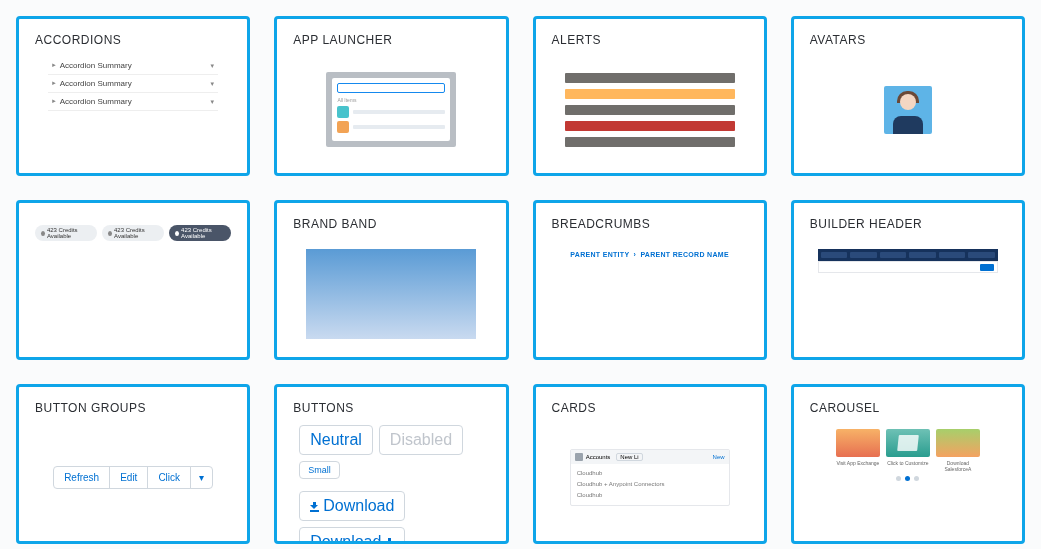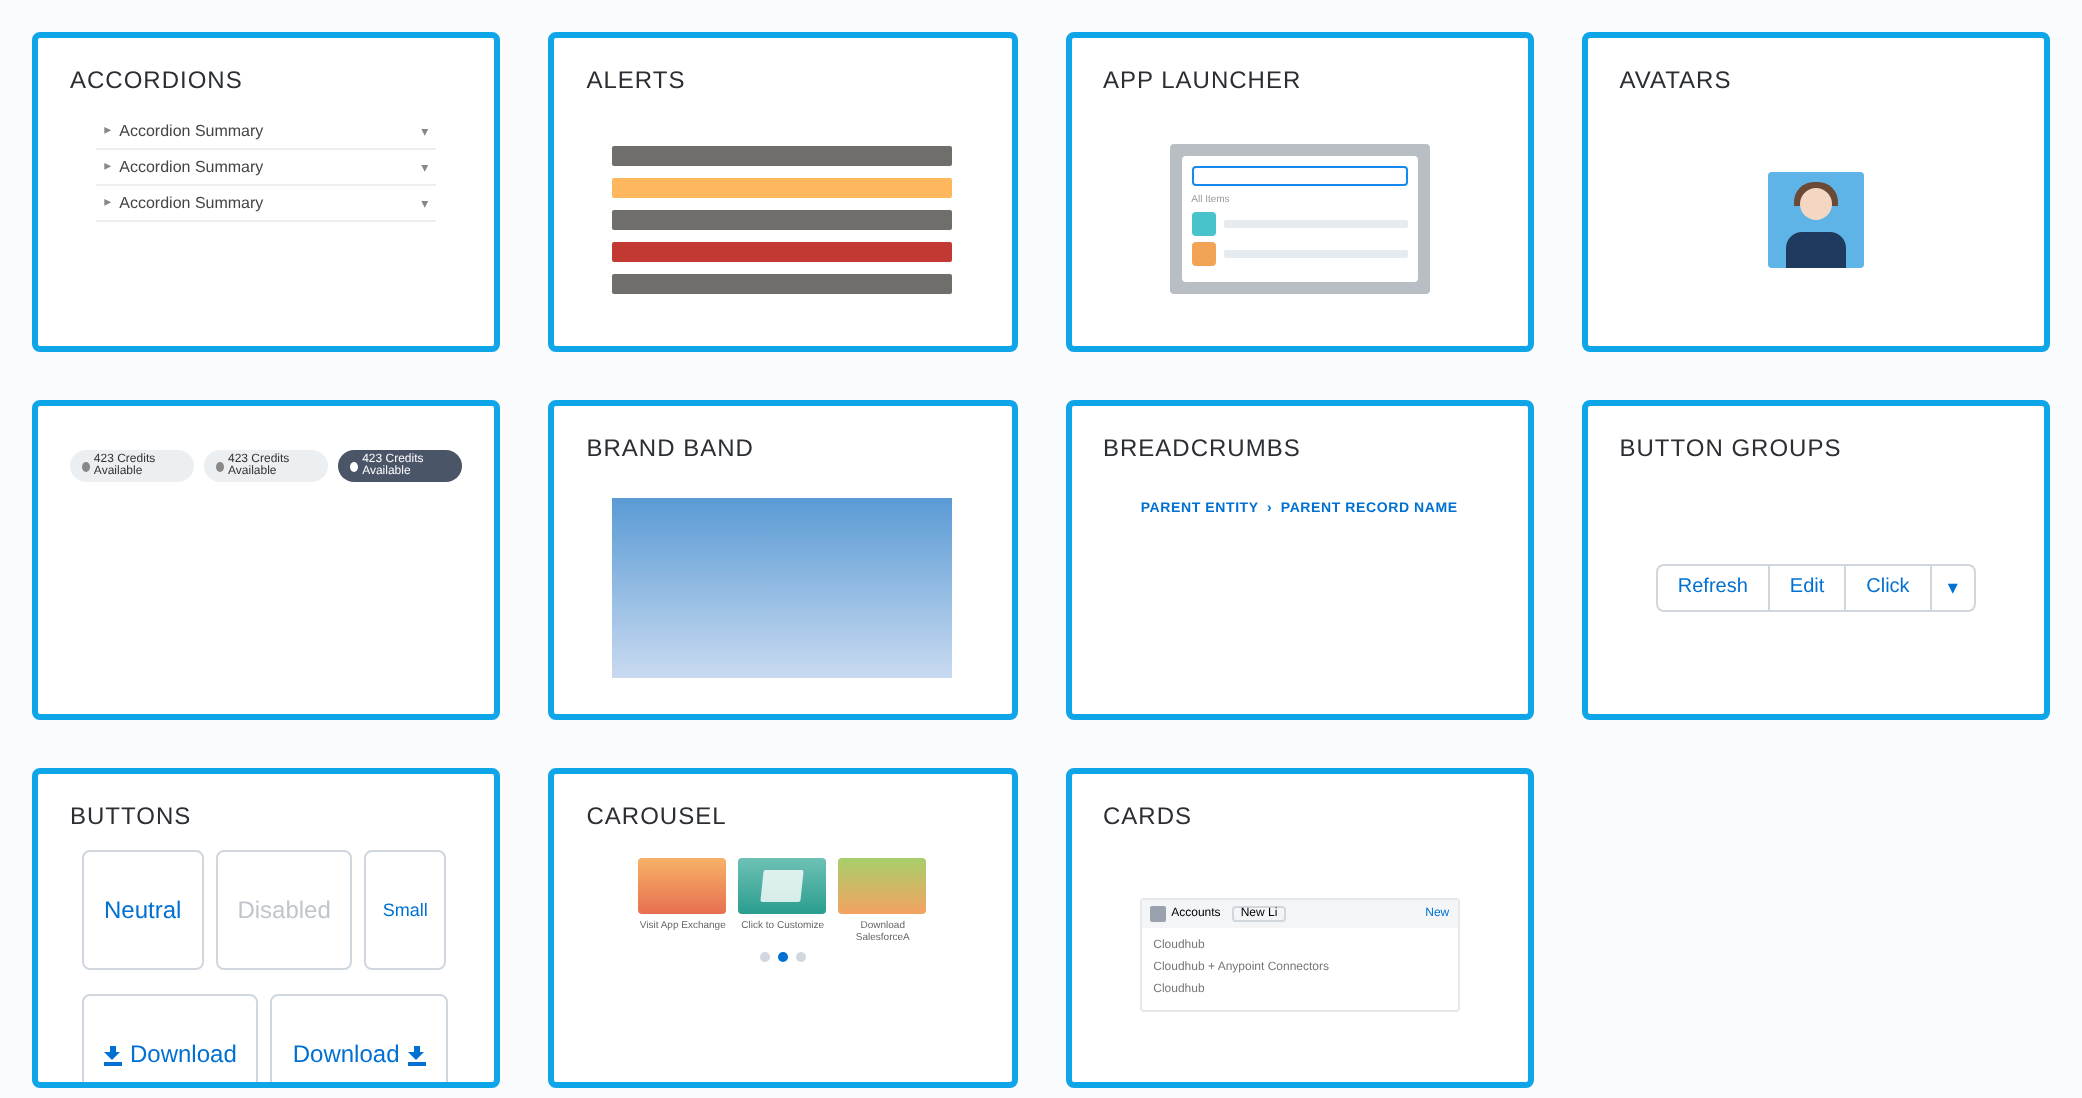--- a/index.html
+++ b/index.html
@@ -94,21 +94,21 @@
   .bh-bot{background:#fff;border:1px solid #e5e7eb;height:12px;display:flex;align-items:center;justify-content:flex-end;padding:0 3px;}
   .bh-btn{width:14px;height:7px;background:#0070d2;border-radius:1px;}
   
   .bg-row{display:flex;justify-content:center;gap:0;}
   .bg-btn{border:1px solid #d0d7de;background:#fff;font-size:10px;color:#0070d2;padding:5px 10px;margin-left:-1px;}
   .bg-btn:first-child{border-radius:4px 0 0 4px;margin-left:0;}
   .bg-btn:last-child{border-radius:0 4px 4px 0;}
   .bg-caret{padding:5px 8px;}
   
   .btns{display:flex;flex-wrap:wrap;gap:6px;justify-content:flex-start;padding-left:6px;}
-  .bt{border:1px solid #d0d7de;background:#fff;font-size:12px;color:#0070d2;padding:22px 10px;border-radius:4px;display:inline-flex;align-items:center;gap:4px;}
+  .bt{border:1px solid #d0d7de;background:#fff;font-size:16px;color:#0070d2;padding:5px 10px;border-radius:4px;display:inline-flex;align-items:center;gap:4px;}
   .bt.disabled{color:#c0c5cc;}
   .bt.sm{font-size:9px;padding:3px 8px;}
   .dl-icon{width:9px;height:9px;display:inline-block;position:relative;}
   .dl-icon::before{content:"";position:absolute;left:3px;top:0;width:3px;height:5px;background:#0070d2;}
   .dl-icon::after{content:"";position:absolute;left:0;top:3px;border-left:4.5px solid transparent;border-right:4.5px solid transparent;border-top:4px solid #0070d2;}
   .dl-bar{position:absolute;bottom:-1px;left:0;width:9px;height:1.5px;background:#0070d2;}
   
   .cards-prev{width:160px;border:1px solid #e5e7eb;border-radius:2px;font-size:6px;}
   .cp-head{background:#f3f5f7;display:flex;align-items:center;justify-content:space-between;padding:3px 4px;}
   .cp-title{display:flex;align-items:center;gap:3px;}
@@ -154,51 +154,51 @@
         <span class="acc-left">
             <span class="chev">▸</span>
             <span>Accordion Summary</span>
           </span>
           <span class="chev">▾</span>
       </div>
     </div>
   </div>
 
   <div class="card">
-    <div class="card-title">ALERTS</div>
-    <div class="preview" style="flex-direction:column;">
-      <div class="alert-bar" style="background:#706e6b"></div>
-      <div class="alert-bar" style="background:#ffb75d"></div>
-      <div class="alert-bar" style="background:#706e6b"></div>
-      <div class="alert-bar" style="background:#c23934"></div>
-      <div class="alert-bar" style="background:#706e6b"></div>
-    </div>
-  </div>
-
-  <div class="card">
     <div class="card-title">APP LAUNCHER</div>
     <div class="preview">
       <div class="al-frame">
         <div class="al-inner">
           <div class="al-search"></div>
           <div style="font-size:5px;color:#999;margin-bottom:2px;">All Items</div>
           <div class="al-row">
               <div class="al-sq" style="background:#48c3cc"></div>
               <div class="al-line"></div>
             </div>
           <div class="al-row">
               <div class="al-sq" style="background:#f2a355"></div>
               <div class="al-line"></div>
             </div>
         </div>
       </div>
     </div>
   </div>
 
   <div class="card">
+    <div class="card-title">ALERTS</div>
+    <div class="preview" style="flex-direction:column;">
+      <div class="alert-bar" style="background:#706e6b"></div>
+      <div class="alert-bar" style="background:#ffb75d"></div>
+      <div class="alert-bar" style="background:#706e6b"></div>
+      <div class="alert-bar" style="background:#c23934"></div>
+      <div class="alert-bar" style="background:#706e6b"></div>
+    </div>
+  </div>
+
+  <div class="card">
     <div class="card-title">AVATARS</div>
     <div class="preview">
       <div class="avatar">
         <div class="av-hair"></div>
           <div class="av-head"></div>
           <div class="av-body"></div>
       </div>
     </div>
   </div>
 
@@ -232,20 +232,38 @@
     <div class="card-title">BREADCRUMBS</div>
     <div class="preview" style="align-items:flex-start;padding-top:10px;">
       <div class="crumbs">
         <span>PARENT ENTITY</span>
         <span class="sep">›</span>
         <span>PARENT RECORD NAME</span>
       </div>
     </div>
   </div>
 
+  <div class="card">
+    <div class="card-title">BUILDER HEADER</div>
+    <div class="preview" style="align-items:flex-start;padding-top:8px;">
+      <div class="bh">
+        <div class="bh-top">
+            <div class="bh-chip"></div>
+            <div class="bh-chip"></div>
+            <div class="bh-chip"></div>
+            <div class="bh-chip"></div>
+            <div class="bh-chip"></div>
+            <div class="bh-chip"></div>
+          </div>
+        <div class="bh-bot">
+            <div class="bh-btn"></div>
+          </div>
+      </div>
+    </div>
+  </div>
 
   <div class="card">
     <div class="card-title">BUTTON GROUPS</div>
     <div class="preview">
       <div class="bg-row">
         <div class="bg-btn">Refresh</div>
         <div class="bg-btn">Edit</div>
         <div class="bg-btn">Click</div>
         <div class="bg-btn bg-caret"><span>▾</span></div>
       </div>
@@ -265,45 +283,20 @@
               <span class="dl-bar"></span>
             </span>
             <span>Download</span>
           </div>
         <div class="bt">
             <span>Download</span>
             <span class="dl-icon">
               <span class="dl-bar"></span>
             </span>
           </div>
-      </div>
-    </div>
-  </div>
-
-  <div class="card">
-    <div class="card-title">CAROUSEL</div>
-    <div class="preview" style="flex-direction:column;justify-content:flex-start;padding-top:4px;">
-      <div class="car">
-        <div class="car-item">
-            <div class="car-img ci1"></div>
-            <div class="car-cap">Visit App Exchange</div>
-          </div>
-        <div class="car-item">
-            <div class="car-img ci2"></div>
-            <div class="car-cap">Click to Customize</div>
-          </div>
-        <div class="car-item">
-            <div class="car-img ci3"></div>
-            <div class="car-cap">Download SalesforceA</div>
-          </div>
-      </div>
-      <div class="car-dots">
-        <div class="car-dot"></div>
-        <div class="car-dot active"></div>
-        <div class="car-dot"></div>
       </div>
     </div>
   </div>
 
   <div class="card">
     <div class="card-title">CARDS</div>
     <div class="preview">
       <div class="cards-prev">
         <div class="cp-head">
           <div class="cp-title">
@@ -315,13 +308,38 @@
         </div>
         <div class="cp-body">
           <div>Cloudhub</div>
           <div>Cloudhub + Anypoint Connectors</div>
           <div>Cloudhub</div>
         </div>
       </div>
     </div>
   </div>
 
+  <div class="card">
+    <div class="card-title">CAROUSEL</div>
+    <div class="preview" style="flex-direction:column;justify-content:flex-start;padding-top:4px;">
+      <div class="car">
+        <div class="car-item">
+            <div class="car-img ci1"></div>
+            <div class="car-cap">Visit App Exchange</div>
+          </div>
+        <div class="car-item">
+            <div class="car-img ci2"></div>
+            <div class="car-cap">Click to Customize</div>
+          </div>
+        <div class="car-item">
+            <div class="car-img ci3"></div>
+            <div class="car-cap">Download SalesforceA</div>
+          </div>
+      </div>
+      <div class="car-dots">
+        <div class="car-dot"></div>
+        <div class="car-dot active"></div>
+        <div class="car-dot"></div>
+      </div>
+    </div>
+  </div>
+
 </div>
 
 </body></html>

